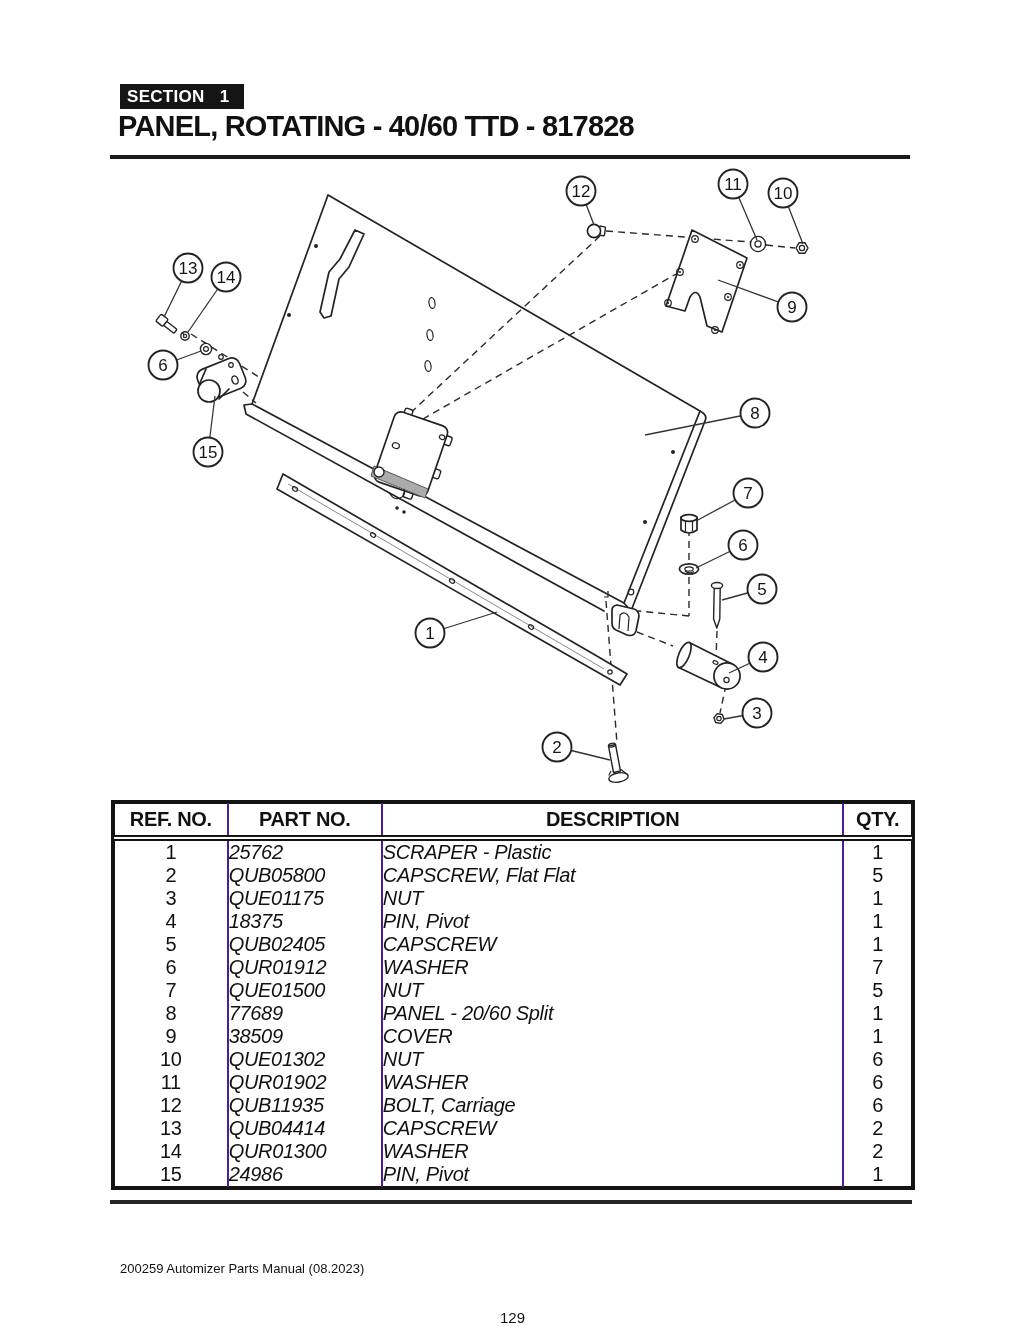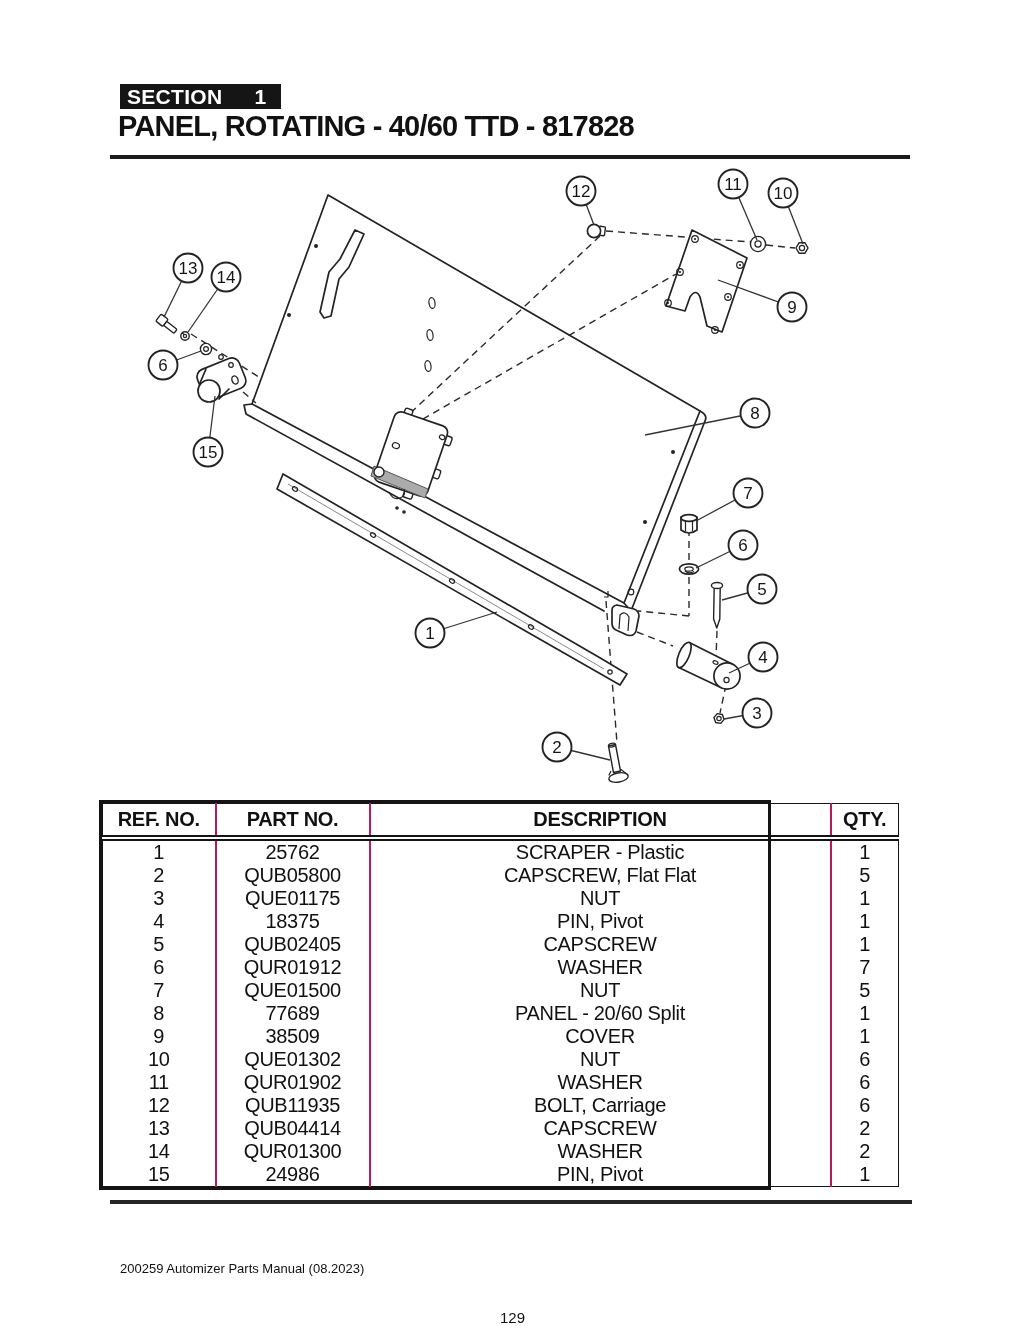--- a/index.html
+++ b/index.html
@@ -2,41 +2,41 @@
 <html><head>
 <meta charset="utf-8">
 <style>
   html,body { margin:0; padding:0; }
   body {
     width:1024px; height:1326px; position:relative; background:#ffffff;
     font-family:"Liberation Sans", sans-serif; color:#111; overflow:hidden;
   }
   .section-tag {
     position:absolute; left:120px; top:84px; background:#151515; color:#fff;
-    font-weight:bold; font-size:21px; line-height:25px; height:25px;
-    padding:0 15px 0 7px; display:inline-flex; gap:32px; letter-spacing:.3px;
+    font-weight:bold; font-size:17px; line-height:25px; height:25px;
+    padding:0 15px 0 7px; display:inline-flex; gap:15px; letter-spacing:.3px;
   }
   .page-title {
     position:absolute; left:118px; top:110px; font-size:29px; font-weight:bold;
     letter-spacing:-0.8px; white-space:nowrap;
   }
   .rule-top { position:absolute; left:110px; top:155px; width:800px; height:4px; background:#1b1b1b; }
   .rule-bottom { position:absolute; left:110px; top:1200px; width:802px; height:4px; background:#262626; }
   svg.diagram { position:absolute; left:0; top:0; }
 
-  .table-wrap { position:absolute; left:99px; top:800px; width:672px; border:3px solid #141414; box-sizing:border-box; background:#fff; }
+  .table-wrap { position:absolute; left:111px; top:800px; width:804px; border:3px solid #141414; box-sizing:border-box; background:#fff; }
   table.parts { border-collapse:collapse; width:100%; border:1px solid #141414; table-layout:fixed; }
   table.parts th {
     font-size:20px; font-weight:bold; height:31px; border-bottom:6px double #141414;
     text-align:center; padding:0; letter-spacing:-0.3px;
   }
   table.parts td { font-size:20px; height:23px; line-height:23px; padding:0; letter-spacing:-0.3px; }
-  .colsep { border-left:2px solid #be185d; }
+  .colsep { border-left:2px solid #4c1d95; }
   td.c0 { text-align:center; }
-  td.c1, td.c2 { text-align:center; padding-left:15px; }
+  td.c1, td.c2 { text-align:left; padding-left:15px;font-style:italic; }
   td.c3 { text-align:center; }
 
   .footer-left { position:absolute; left:120px; top:1261px; font-size:13px; }
   .footer-page { position:absolute; left:500px; top:1261px; font-size:15px;margin-top:48px; }
 
   
   .ln { fill:none; stroke:#232323; stroke-width:1.7; stroke-linejoin:round; stroke-linecap:round; }
   .tn { fill:none; stroke:#232323; stroke-width:1.2; stroke-linejoin:round; }
   .fw { fill:#ffffff; stroke:#232323; stroke-width:1.7; stroke-linejoin:round; }
   .fw2 { fill:#ffffff; stroke:#232323; stroke-width:1.4; stroke-linejoin:round; }

